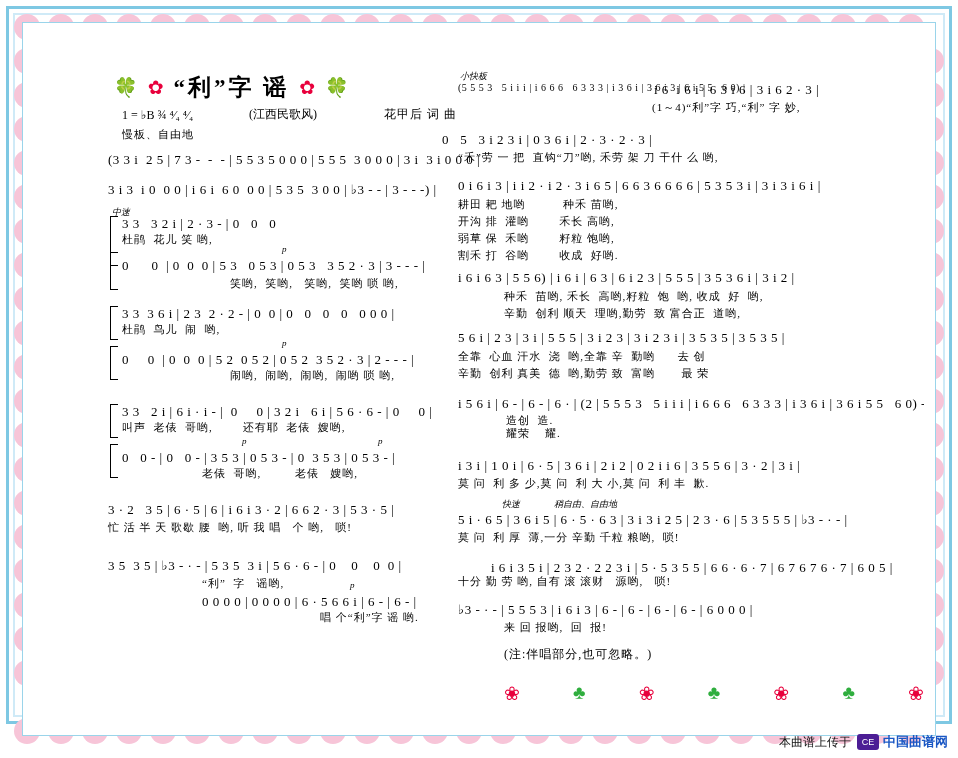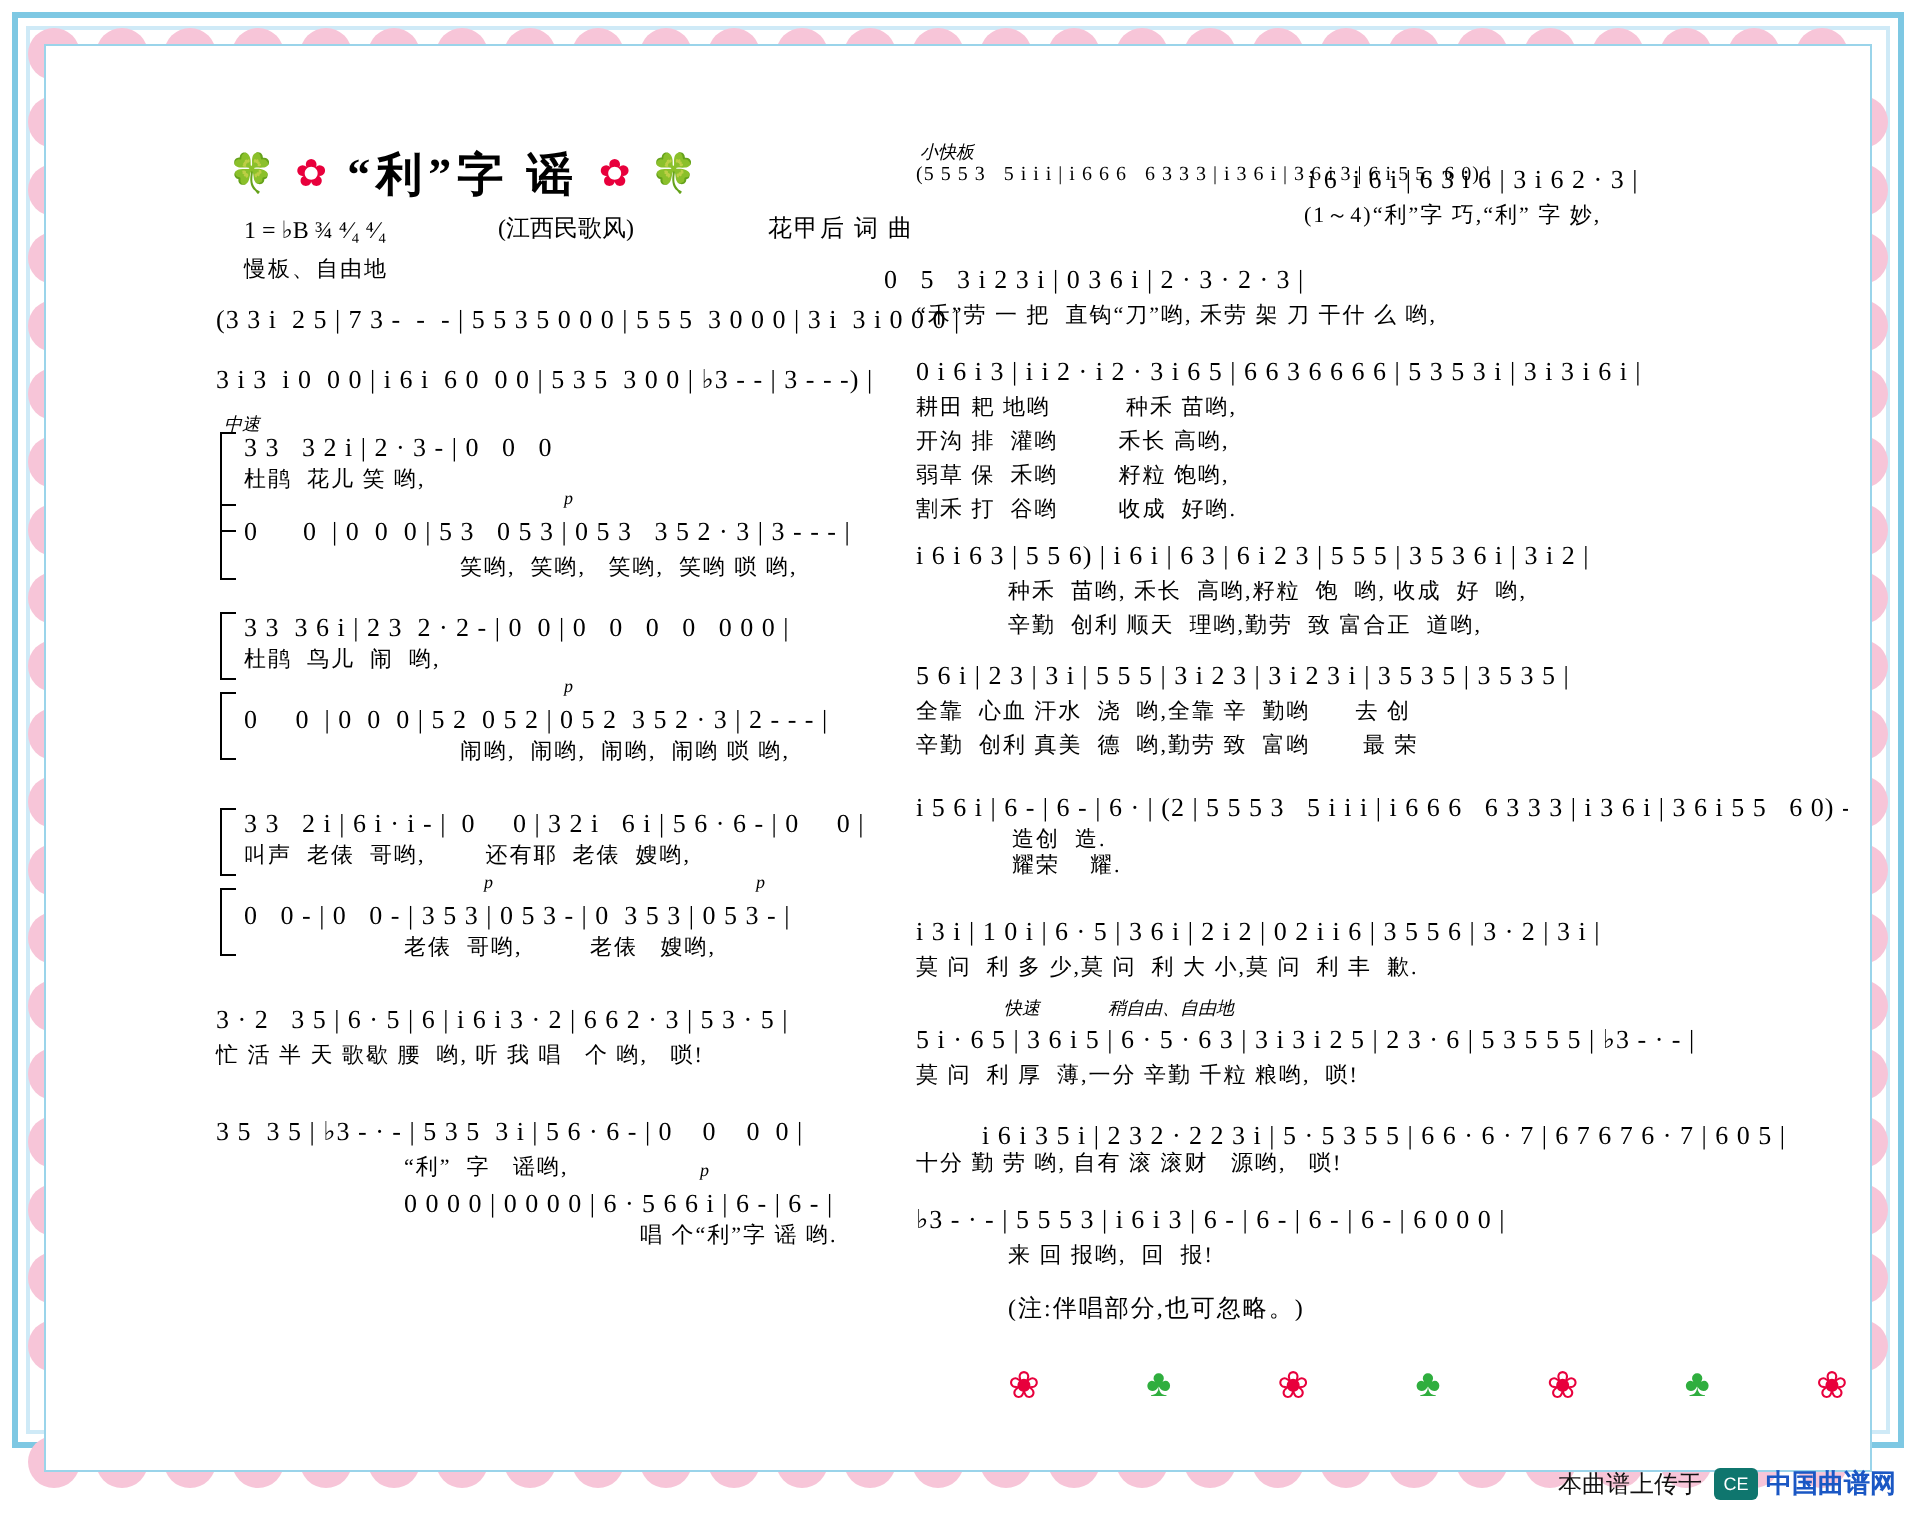--- a/index.html
+++ b/index.html
@@ -103,21 +103,21 @@
   .fl.g{color:#2fae3e;}
   
   .footer{
     position:absolute;left:0;bottom:0;width:958px;height:32px;
     display:flex;align-items:center;justify-content:flex-end;
     padding-right:10px;box-sizing:border-box;
     font-size:12px;color:#111;
   }
   .logo-badge{
     display:inline-flex;align-items:center;justify-content:center;
-    width:22px;height:16px;background:#0f766e;color:#fff;border-radius:3px;
+    width:22px;height:16px;background:#4c1d95;color:#fff;border-radius:3px;
     font-size:9px;margin:0 4px 0 6px;font-family:"Liberation Sans",sans-serif;
   }
   .logo-text{color:#1a57c4;font-weight:bold;font-size:13px;font-family:Liberation Serif, serif;}
 </style>
 </head>
 <body>
 
 <div id="page">
 
   <div class="frame-outer">

